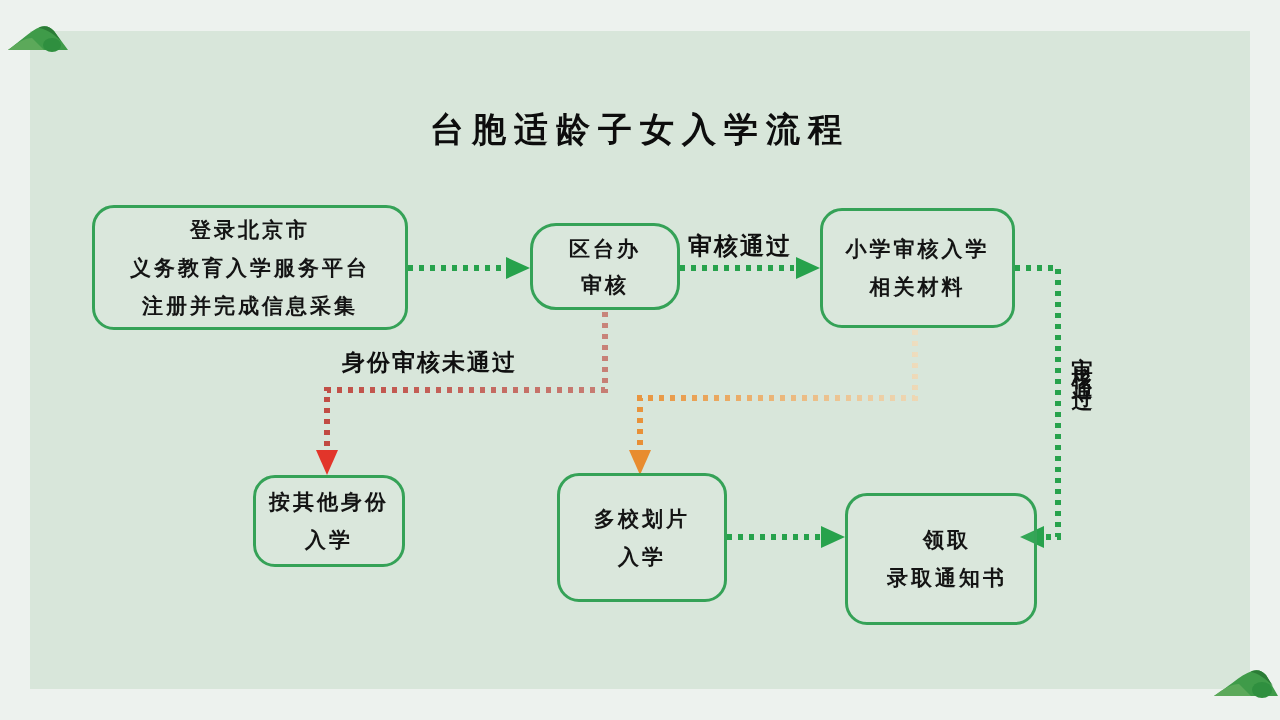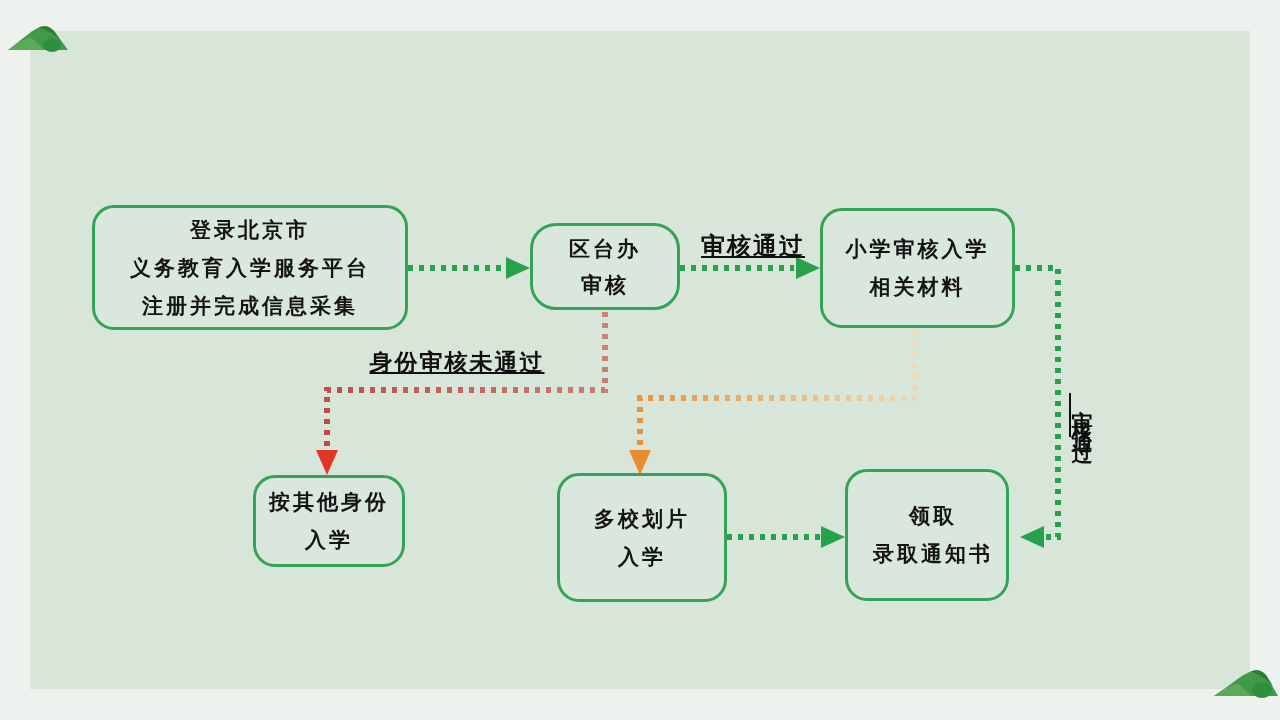--- a/index.html
+++ b/index.html
@@ -11,37 +11,38 @@
   .node{position:absolute;border:3px solid #35a257;border-radius:22px;
     display:flex;flex-direction:column;align-items:center;justify-content:center;
     color:#141414;font-weight:700;font-size:21px;letter-spacing:3px;line-height:38px;
     box-sizing:border-box;background:rgba(255,255,255,0.06);}
   .node div{white-space:nowrap;}
   #n0{left:62px;top:174px;width:316px;height:125px;}
   #n1{left:500px;top:192px;width:150px;height:87px;line-height:36px;border-radius:26px;}
   #n2{left:790px;top:177px;width:195px;height:120px;justify-content:center;}
   #n3{left:223px;top:444px;width:152px;height:92px;}
   #n4{left:527px;top:442px;width:170px;height:129px;}
-  #n5{left:815px;top:438px;width:164px;height:132px;padding-left:12px;}
-  .edge-label{position:absolute;color:#101010;font-weight:700;text-align:center;white-space:nowrap;text-decoration:underline;}
+  #n5{left:815px;top:462px;width:192px;height:132px;padding-left:12px;}
+  .edge-label{position:absolute;color:#101010;font-weight:700;white-space:nowrap;}
   #l-pass-top{left:658px;top:199px;width:130px;font-size:24px;letter-spacing:2px;}
   #l-identity-fail{left:312px;top:316px;width:230px;font-size:23px;letter-spacing:2px;}
   #l-review-fail{left:640px;top:329px;width:230px;font-size:23px;letter-spacing:2px;}
   #l-pass-right{left:1038px;top:309px;height:150px;font-size:21px;letter-spacing:11px;
     writing-mode:vertical-rl;text-orientation:upright;}
   svg.overlay{position:absolute;left:0;top:0;width:1220px;height:658px;}
   .hill{position:absolute;}
 </style>
 </head>
 <body>
 
 <div class="stage">
 
   <div class="panel">
 
+    <div class="title">台胞适龄子女入学流程</div>
 
     <svg class="overlay" viewBox="0 0 1220 658">
       <defs>
         <linearGradient id="redGrad" gradientUnits="userSpaceOnUse" x1="575" y1="280" x2="310" y2="430">
           <stop offset="0" stop-color="#c8857b"></stop>
           <stop offset="1" stop-color="#c14a42"></stop>
         </linearGradient>
         <linearGradient id="orangeGrad" gradientUnits="userSpaceOnUse" x1="885" y1="300" x2="610" y2="440">
           <stop offset="0" stop-color="#eedfc2"></stop>
           <stop offset="1" stop-color="#e88c2f"></stop>

